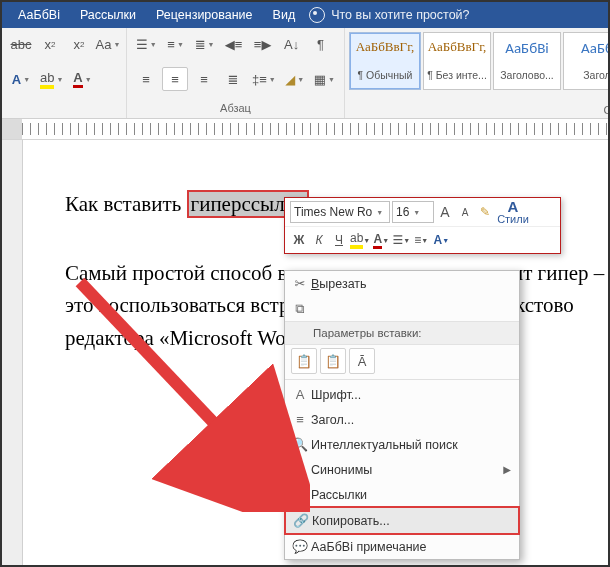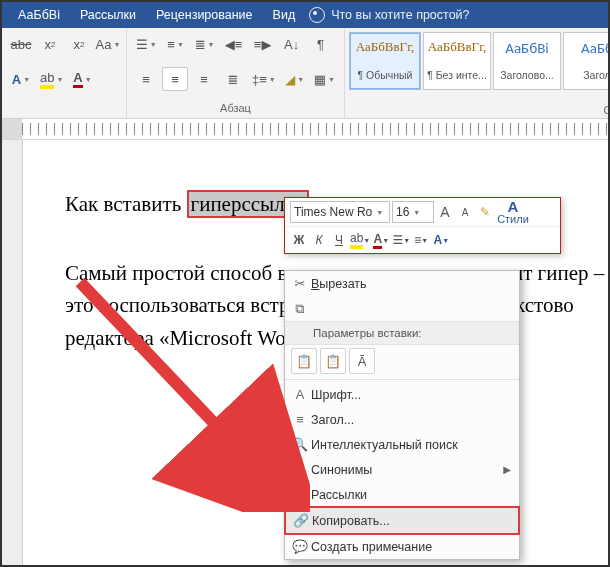--- a/index.html
+++ b/index.html
@@ -221,21 +221,21 @@
     <div class="mi">
         <span class="ic">⇄</span>
         <span class="lb">Рассылки</span>
       </div>
     <div class="mi hl">
         <span class="ic">🔗</span>
         <span class="lb">Копировать...</span>
       </div>
     <div class="mi">
         <span class="ic">💬</span>
-        <span class="lb">Создать примечание</span>
+        <span class="lb">АаБбВі примечание</span>
       </div>
   </div>
 
   <svg class="arrow" width="240" height="240">
     <defs>
         <marker id="ah" markerWidth="14" markerHeight="14" refX="7" refY="7" orient="auto">
           <path d="M0,0 L14,7 L0,14 Z" fill="#e23b3b"></path>
         </marker>
       </defs>
     <line x1="10" y1="10" x2="200" y2="210" stroke="#e23b3b" stroke-width="12" marker-end="url(#ah)"></line>

